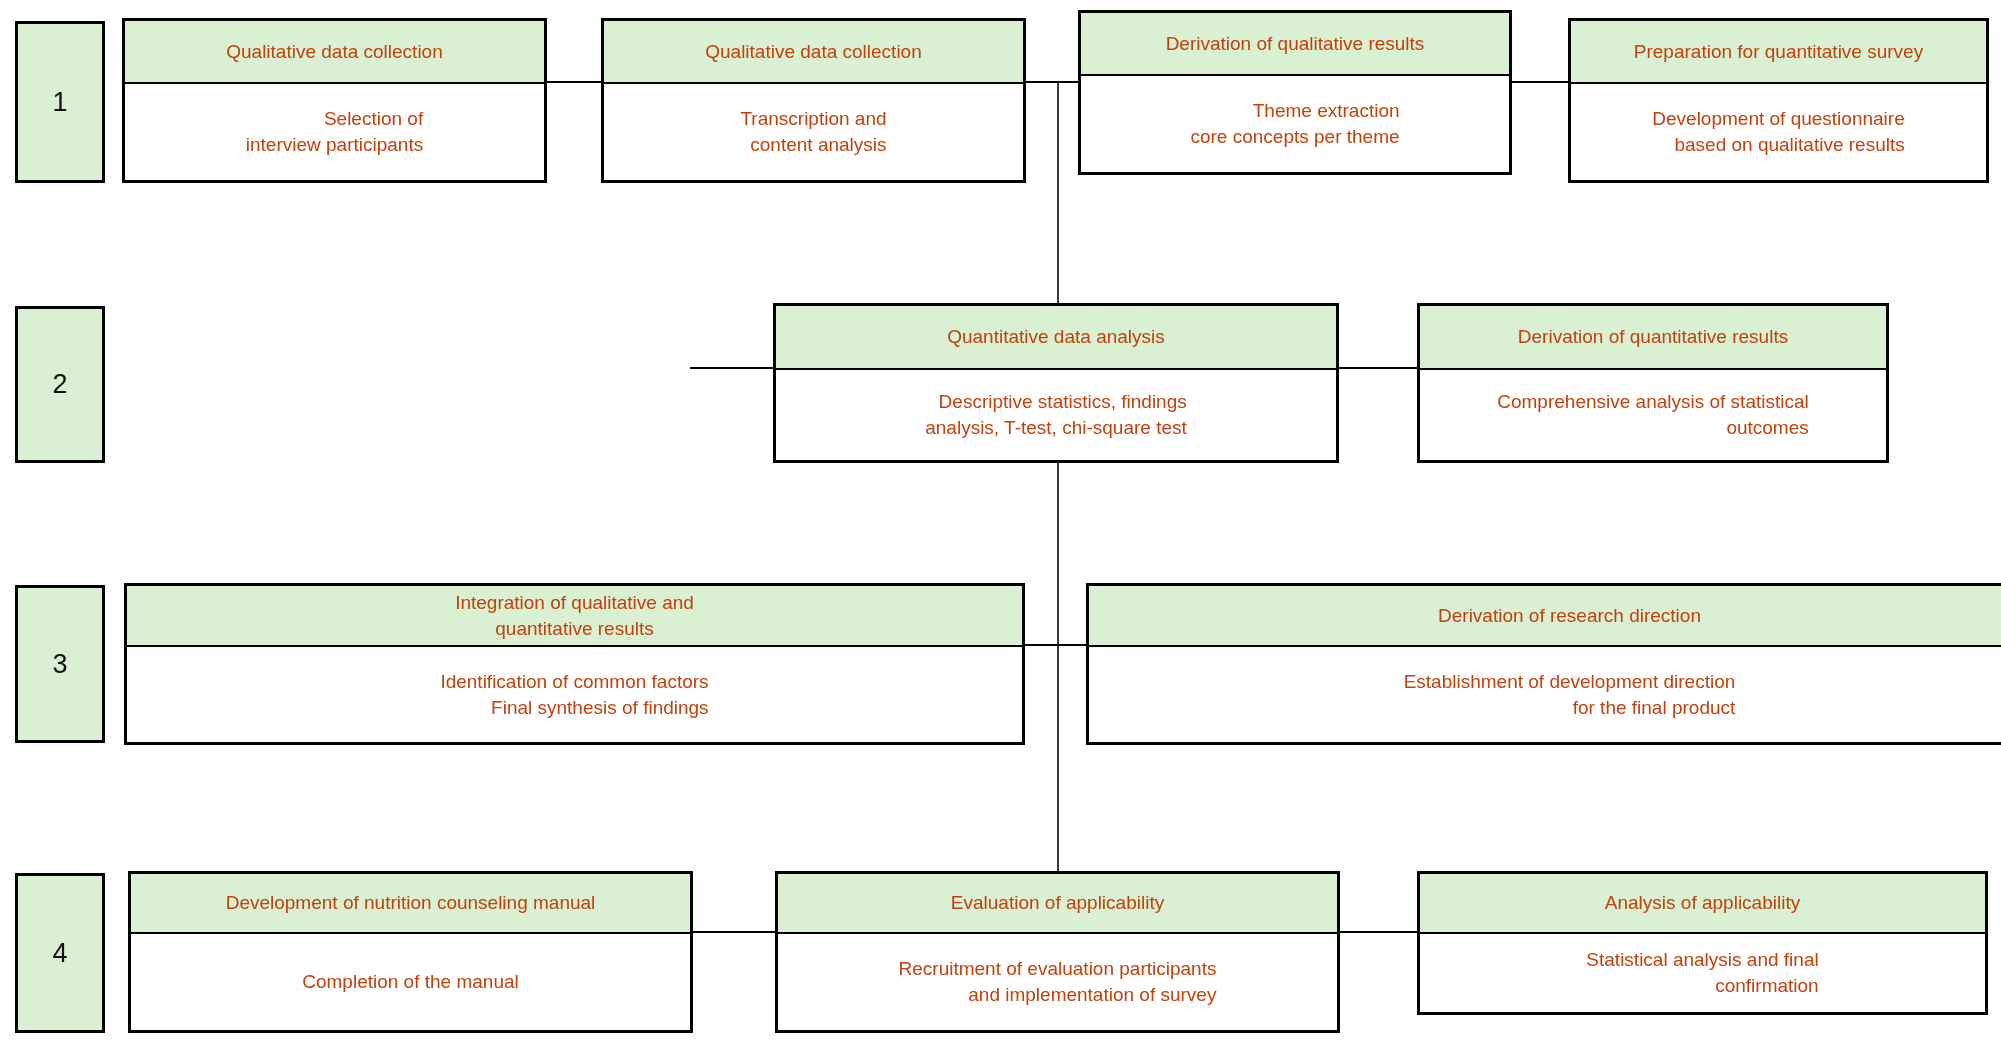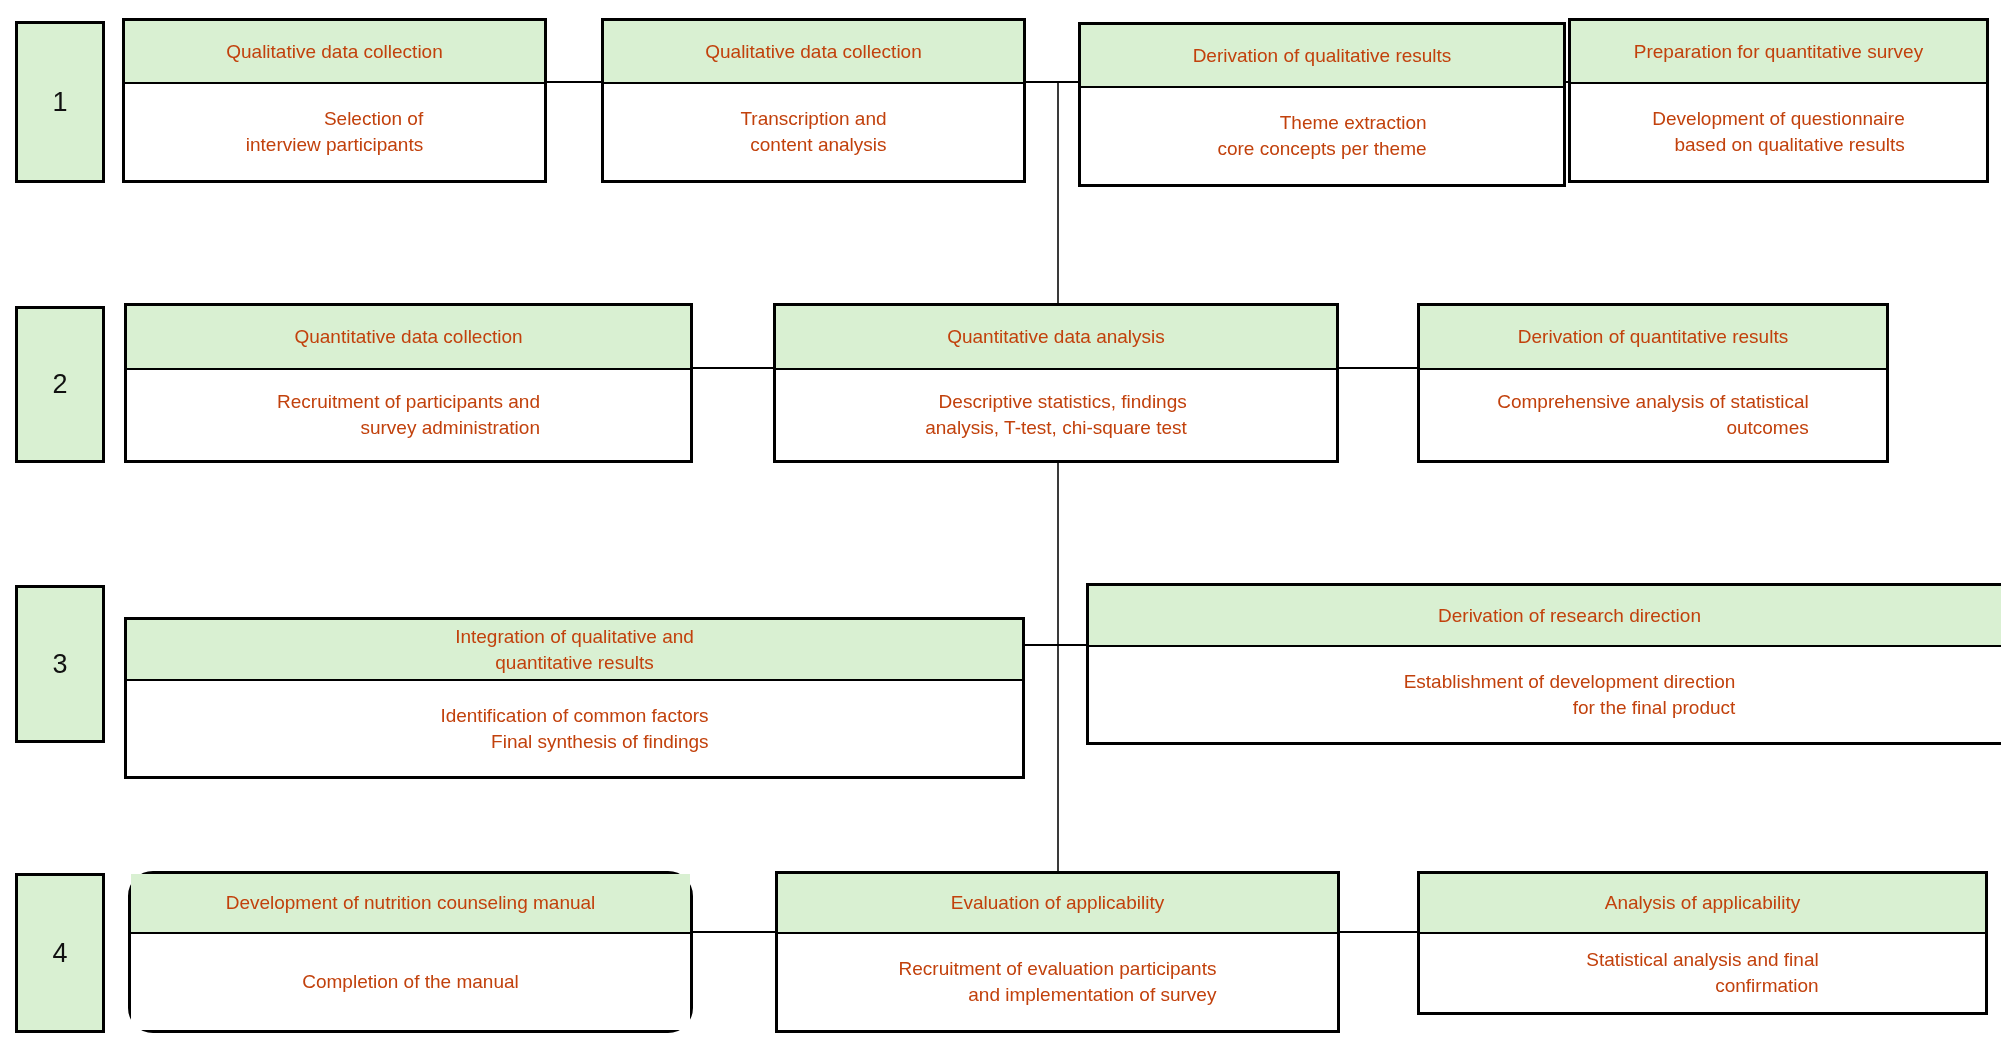--- a/index.html
+++ b/index.html
@@ -109,21 +109,21 @@
   </div>
   <div class="stage-box r1" style="left:601px; top:18px; width:425px; height:165px;">
     <div class="stage-header">
       <span>Qualitative data collection</span>
     </div>
     <div class="stage-body">
       <span>Transcription and
 content analysis</span>
     </div>
   </div>
-  <div class="stage-box r1" style="left:1078px; top:22px; width:488px; height:165px;">
+  <div class="stage-box r1" style="left:1078px; top:10px; width:434px; height:165px;">
     <div class="stage-header">
       <span>Derivation of qualitative results</span>
     </div>
     <div class="stage-body">
       <span>Theme extraction
 core concepts per theme</span>
     </div>
   </div>
   <div class="stage-box r1" style="left:1568px; top:18px; width:421px; height:165px;">
     <div class="stage-header">
@@ -131,29 +131,20 @@
     </div>
     <div class="stage-body">
       <span>Development of questionnaire
 based on qualitative results</span>
     </div>
   </div>
 
   <div class="num-box" style="left:15px; top:306px; width:90px; height:157px;">
     <span>2</span>
   </div>
-  <div class="stage-box r2" style="left:124px; top:303px; width:569px; height:160px;">
-    <div class="stage-header">
-      <span>Quantitative data collection</span>
-    </div>
-    <div class="stage-body">
-      <span>Recruitment of participants and
-survey administration</span>
-    </div>
-  </div>
   <div class="stage-box r2" style="left:773px; top:303px; width:566px; height:160px;">
     <div class="stage-header">
       <span>Quantitative data analysis</span>
     </div>
     <div class="stage-body">
       <span>Descriptive statistics, findings
 analysis, T-test, chi-square test</span>
     </div>
   </div>
   <div class="stage-box r2" style="left:1417px; top:303px; width:472px; height:160px;">
@@ -162,21 +153,21 @@
     </div>
     <div class="stage-body">
       <span>Comprehensive analysis of statistical
 outcomes</span>
     </div>
   </div>
 
   <div class="num-box" style="left:15px; top:585px; width:90px; height:158px;">
     <span>3</span>
   </div>
-  <div class="stage-box r3" style="left:124px; top:617px; width:901px; height:162px;">
+  <div class="stage-box r3" style="left:124px; top:583px; width:901px; height:162px;">
     <div class="stage-header">
       <span>Integration of qualitative and
 quantitative results</span>
     </div>
     <div class="stage-body">
       <span>Identification of common factors
 Final synthesis of findings</span>
     </div>
   </div>
   <div class="stage-box r3" style="left:1086px; top:583px; width:967px; height:162px;">
@@ -185,21 +176,21 @@
     </div>
     <div class="stage-body">
       <span>Establishment of development direction
 for the final product</span>
     </div>
   </div>
 
   <div class="num-box" style="left:15px; top:873px; width:90px; height:160px;">
     <span>4</span>
   </div>
-  <div class="stage-box r4" style="left:128px; top:871px; width:565px; height:162px;border-radius:25px;">
+  <div class="stage-box r4" style="left:128px; top:871px; width:565px; height:162px;">
     <div class="stage-header">
       <span>Development of nutrition counseling manual</span>
     </div>
     <div class="stage-body">
       <span>Completion of the manual</span>
     </div>
   </div>
   <div class="stage-box r4" style="left:775px; top:871px; width:565px; height:162px;">
     <div class="stage-header">
       <span>Evaluation of applicability</span>

